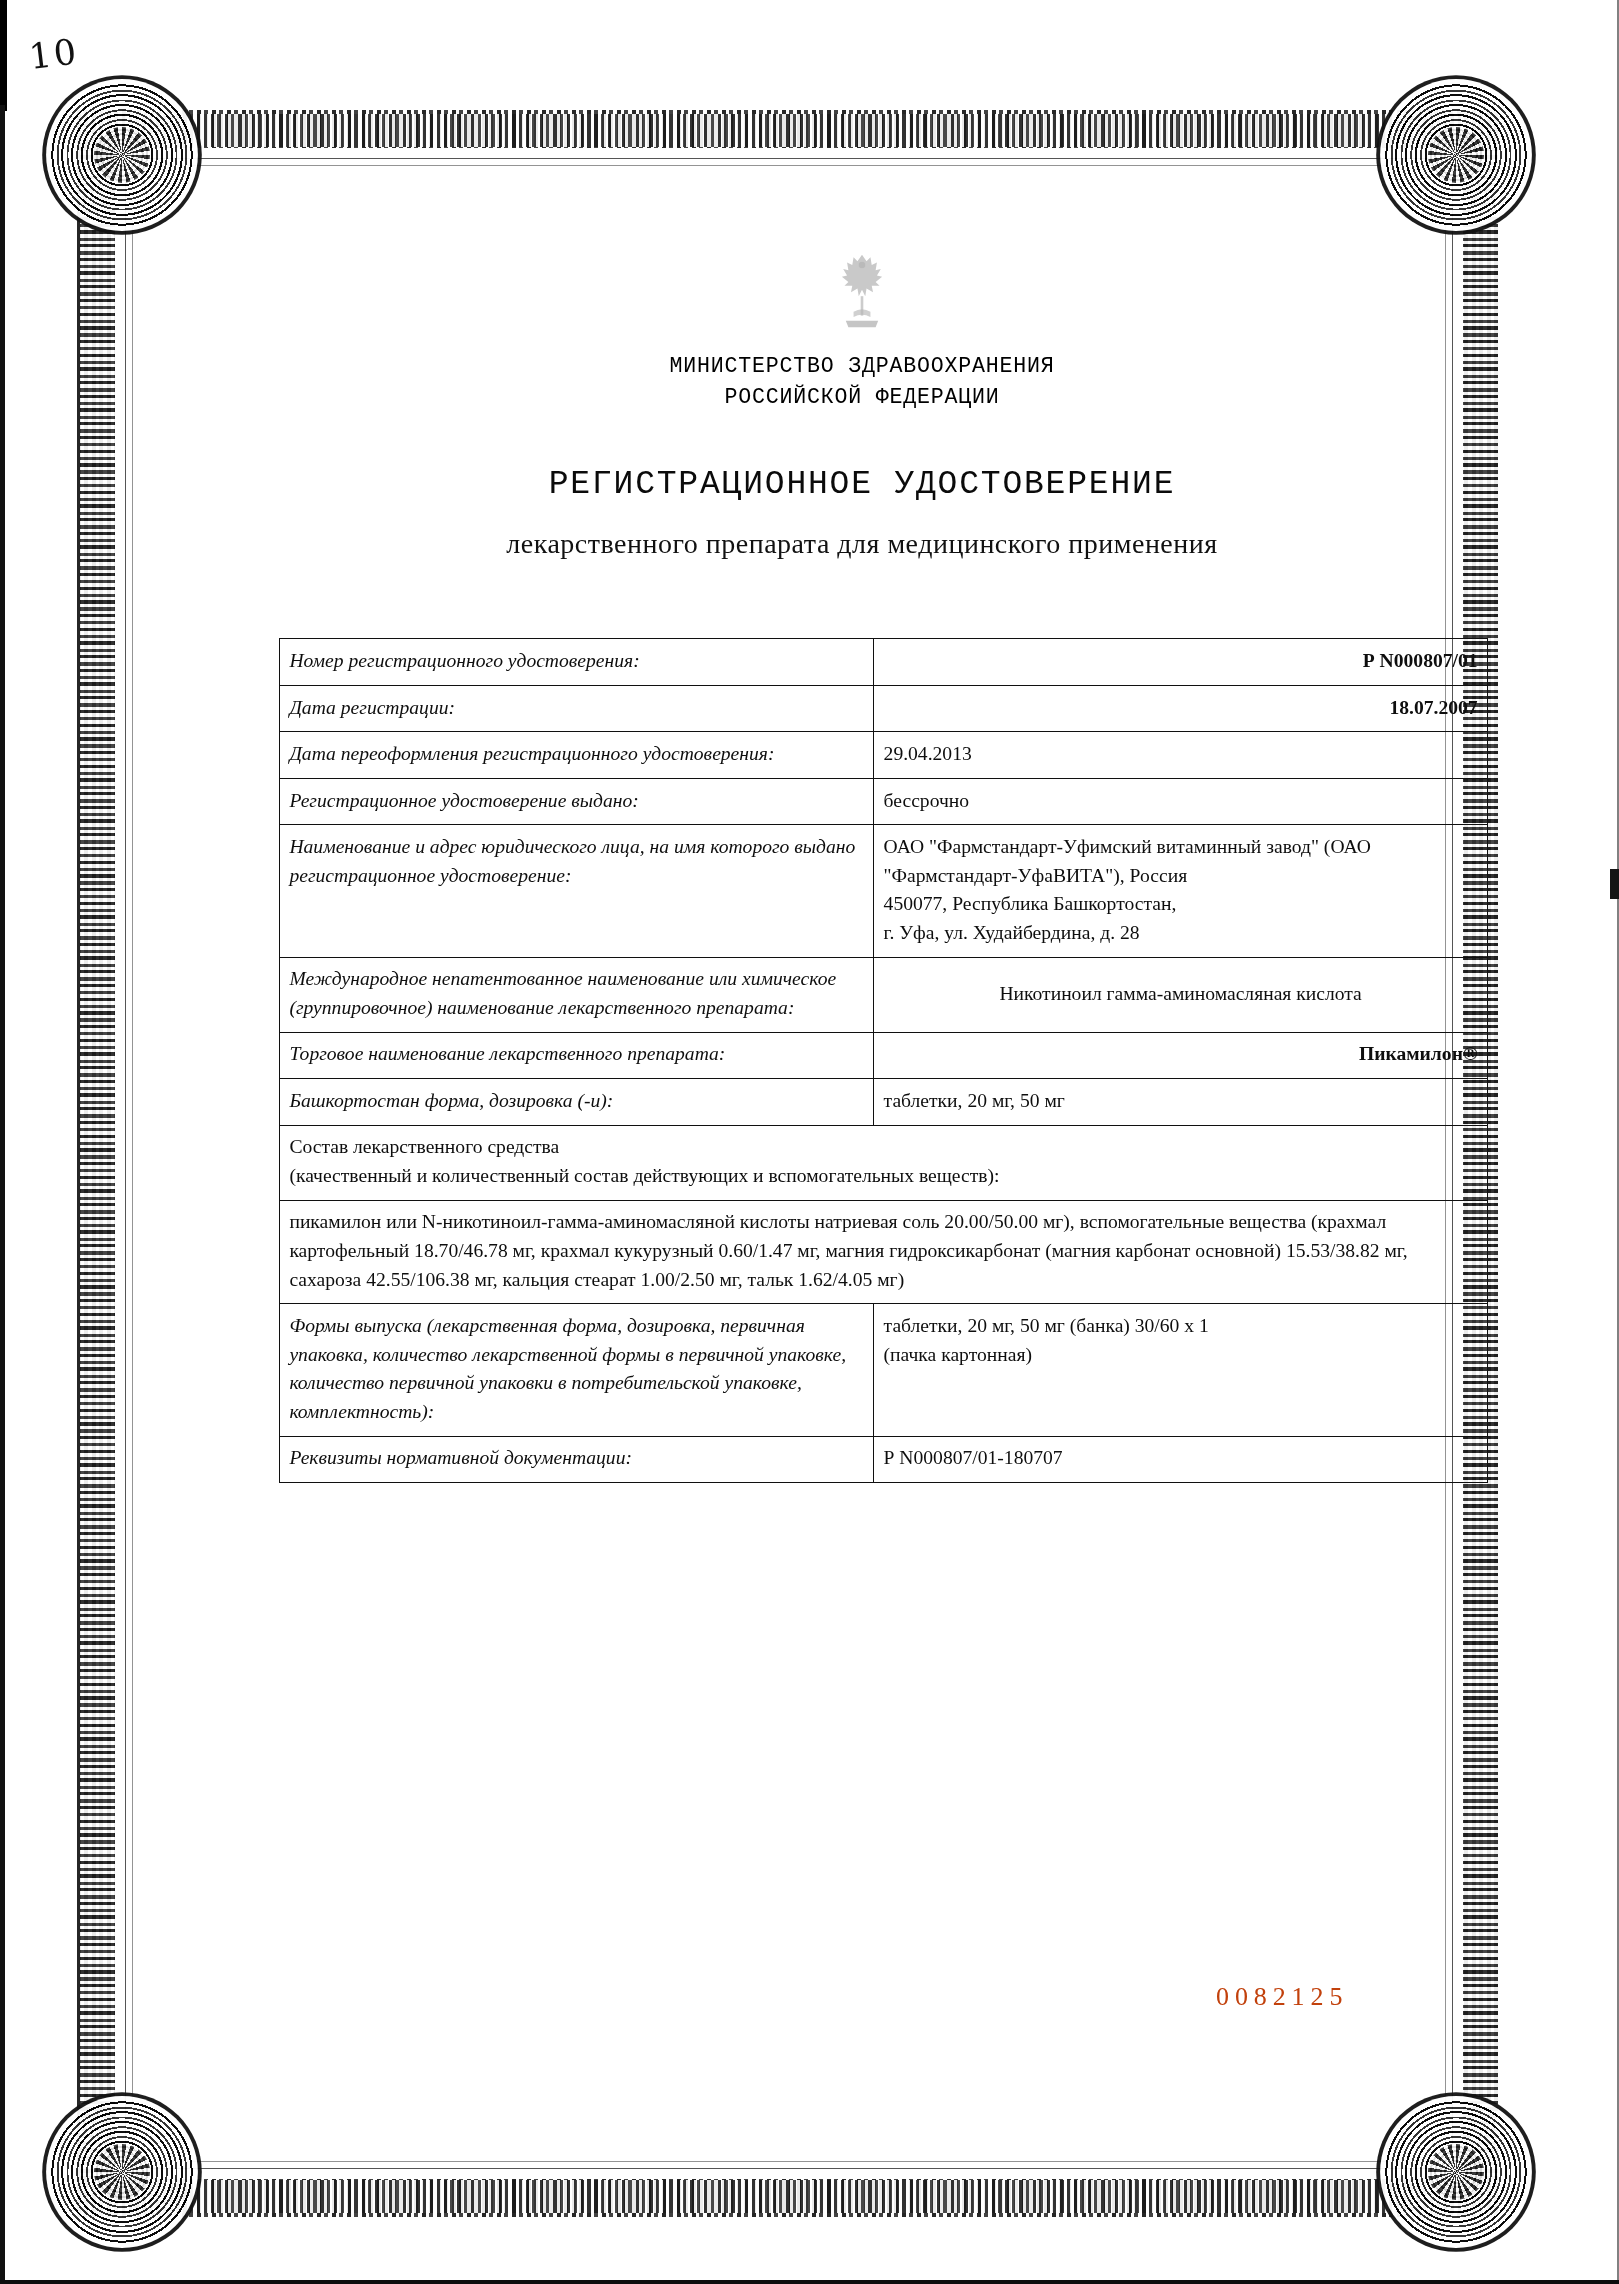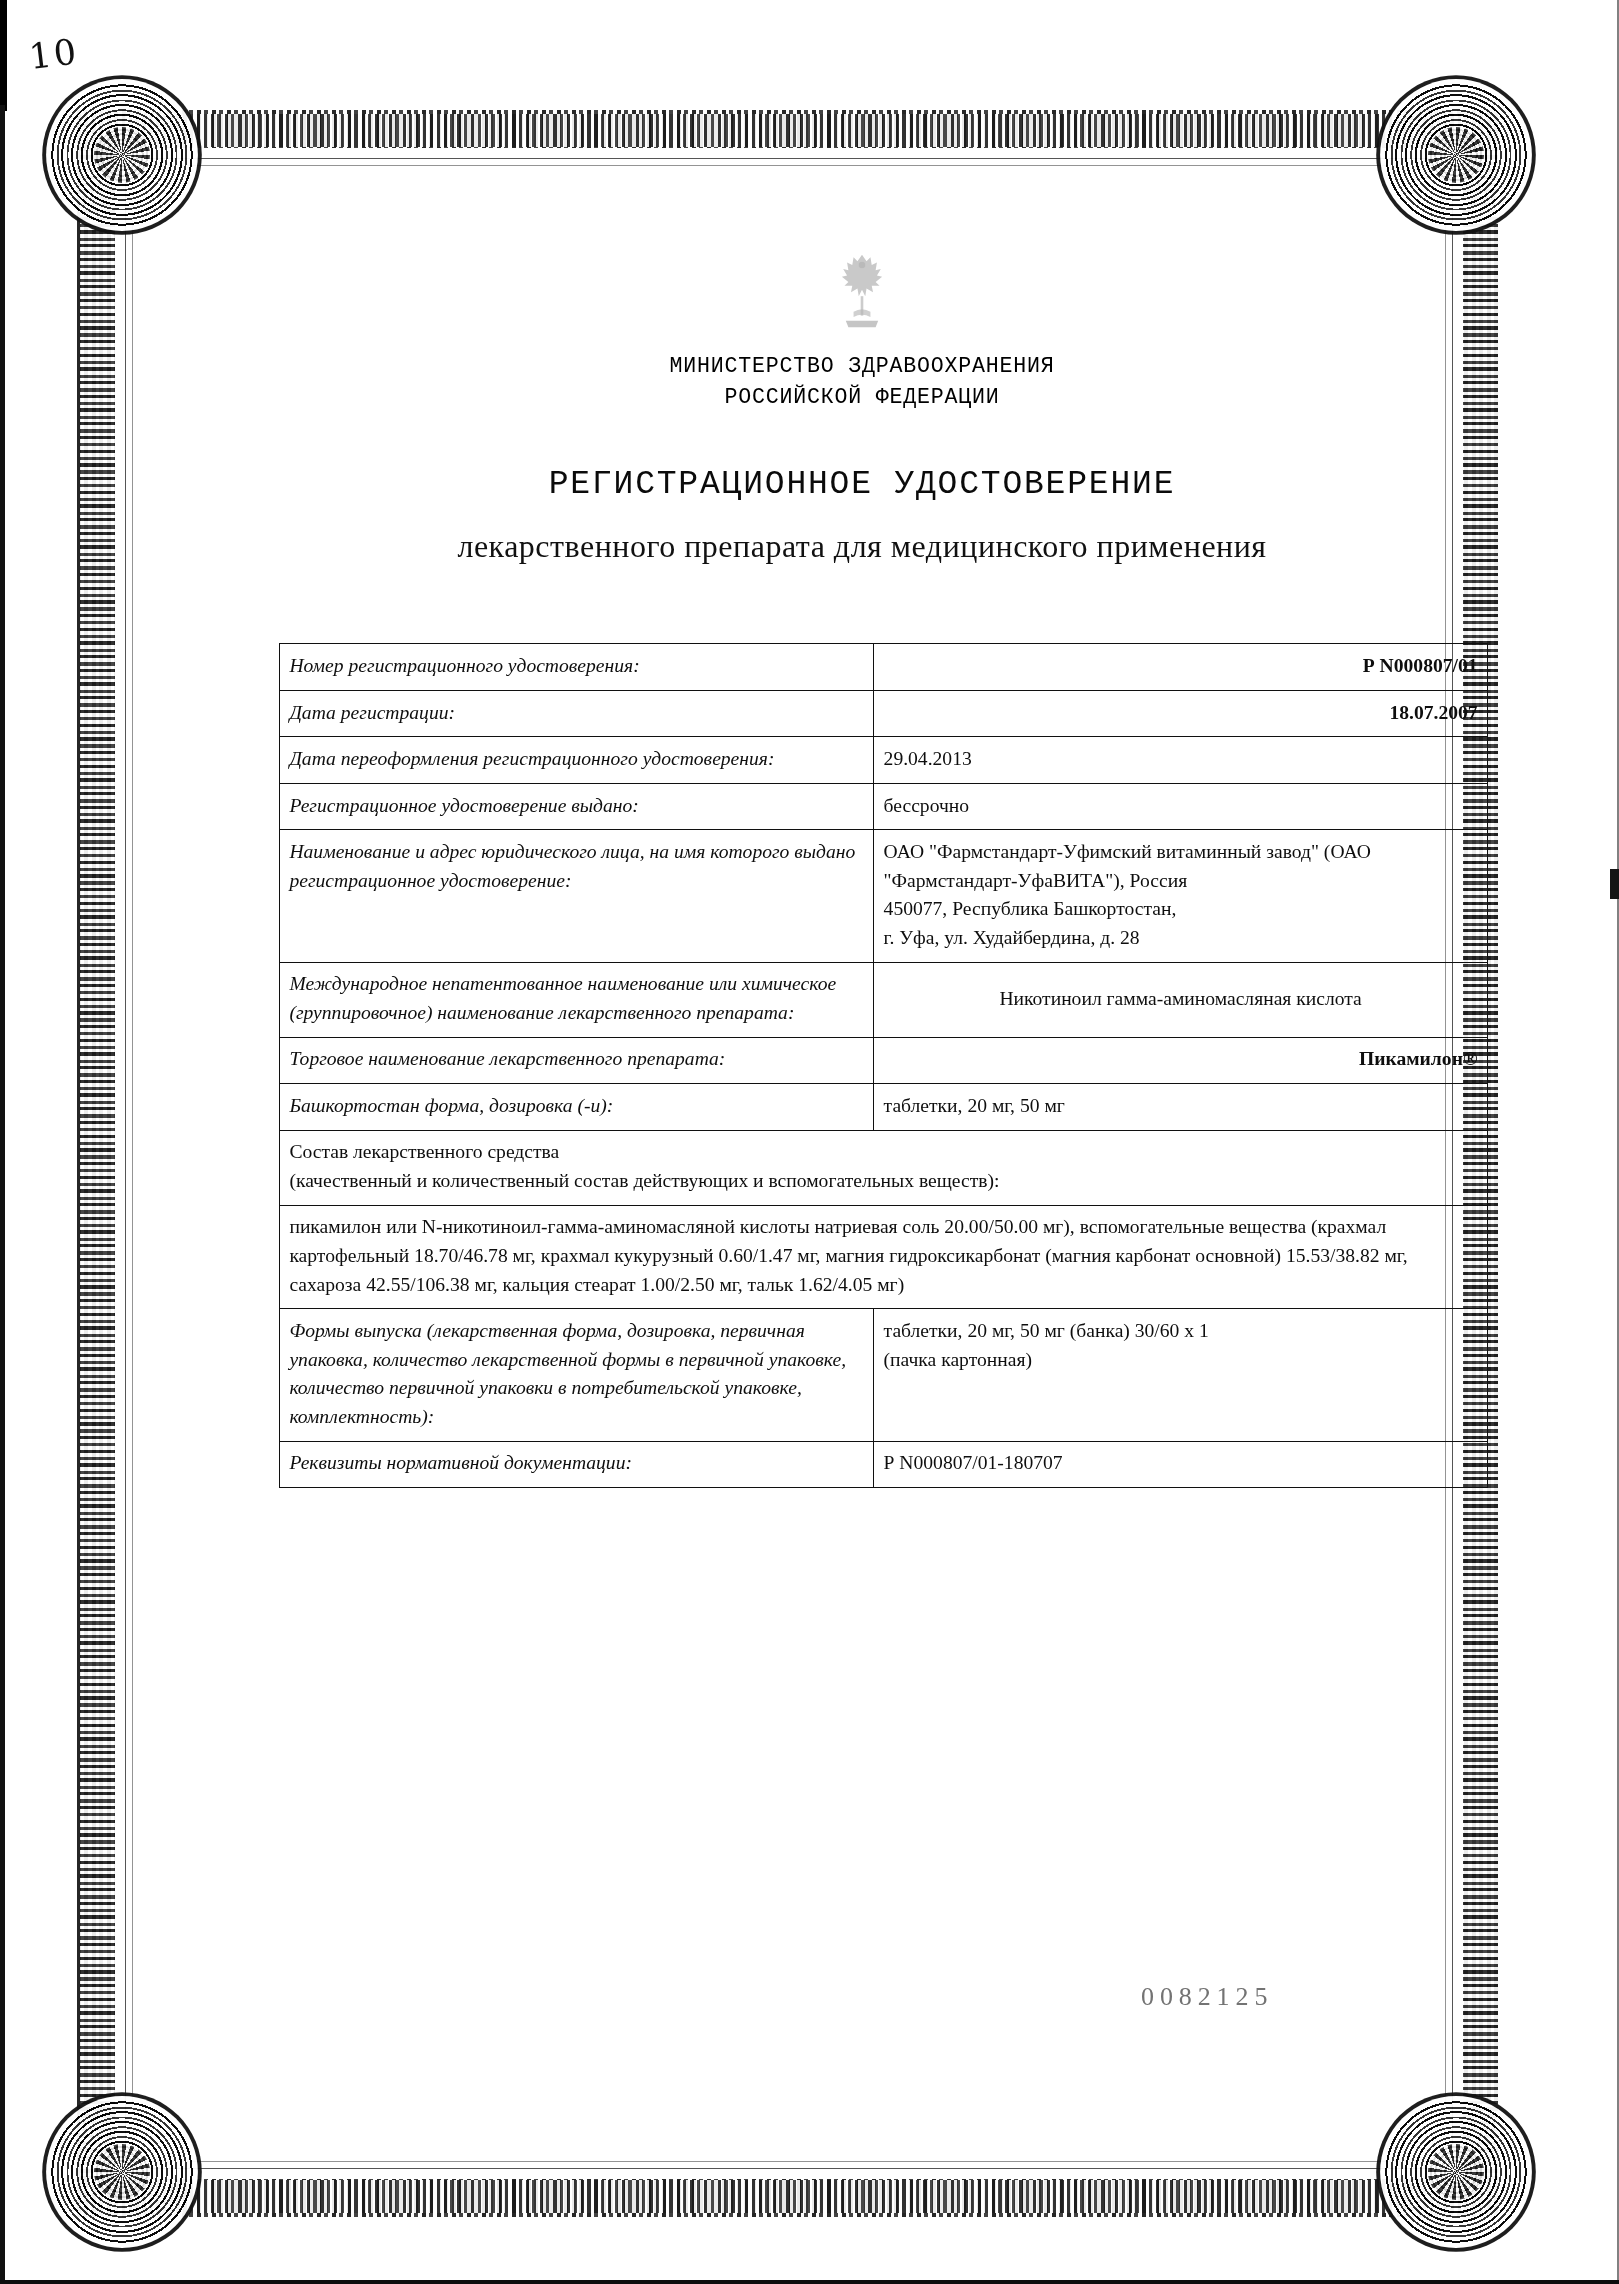--- a/index.html
+++ b/index.html
@@ -104,21 +104,21 @@
     font-family:Liberation Mono, monospace;
     filter:contrast(1.3);
   }
   .ministry div{white-space:nowrap;}
 
   .doc-title{
     text-align:center;font-size:33px;letter-spacing:1.8px;color:#0b0b0b;
     margin-bottom:25px;font-family:Liberation Mono, monospace;
   }
   .doc-subtitle{
-    text-align:center;font-size:32px;letter-spacing:0.5px;color:#111;
+    text-align:center;font-size:28px;letter-spacing:0.5px;color:#111;
     margin-bottom:78px;font-family:"Liberation Serif", serif;
   }
 
   
   table.reg{
     border-collapse:collapse;width:1169px;margin:0 0 0 18.3px;
     table-layout:fixed;
   }
   table.reg td{
     border:1.3px solid #101010;
@@ -128,22 +128,22 @@
     font-family:"Liberation Serif", serif;
   }
   td.lbl{width:575px;font-style:italic;}
   td.val{width:594px;}
   td.val.center{text-align:right;font-weight:bold;}
   td.val.center-plain{text-align:center;}
   td.full{width:1169px;}
   .tall-pad{padding-bottom:29px;}
 
   .serial{
-    position:absolute;left:1141px;top:1982px;
-    font-size:26px;letter-spacing:5.9px;color:#737373;
+    position:absolute;left:1216px;top:1982px;
+    font-size:26px;letter-spacing:5.9px;color:#c2410c;
     font-family:"Liberation Serif", serif;
   }
 
   
   .edge-artifact{position:absolute;right:0;top:869px;width:10.5px;height:30px;background:#151515;}
 </style>
 </head>
 <body>
 
 <div class="scan-noise"></div>

